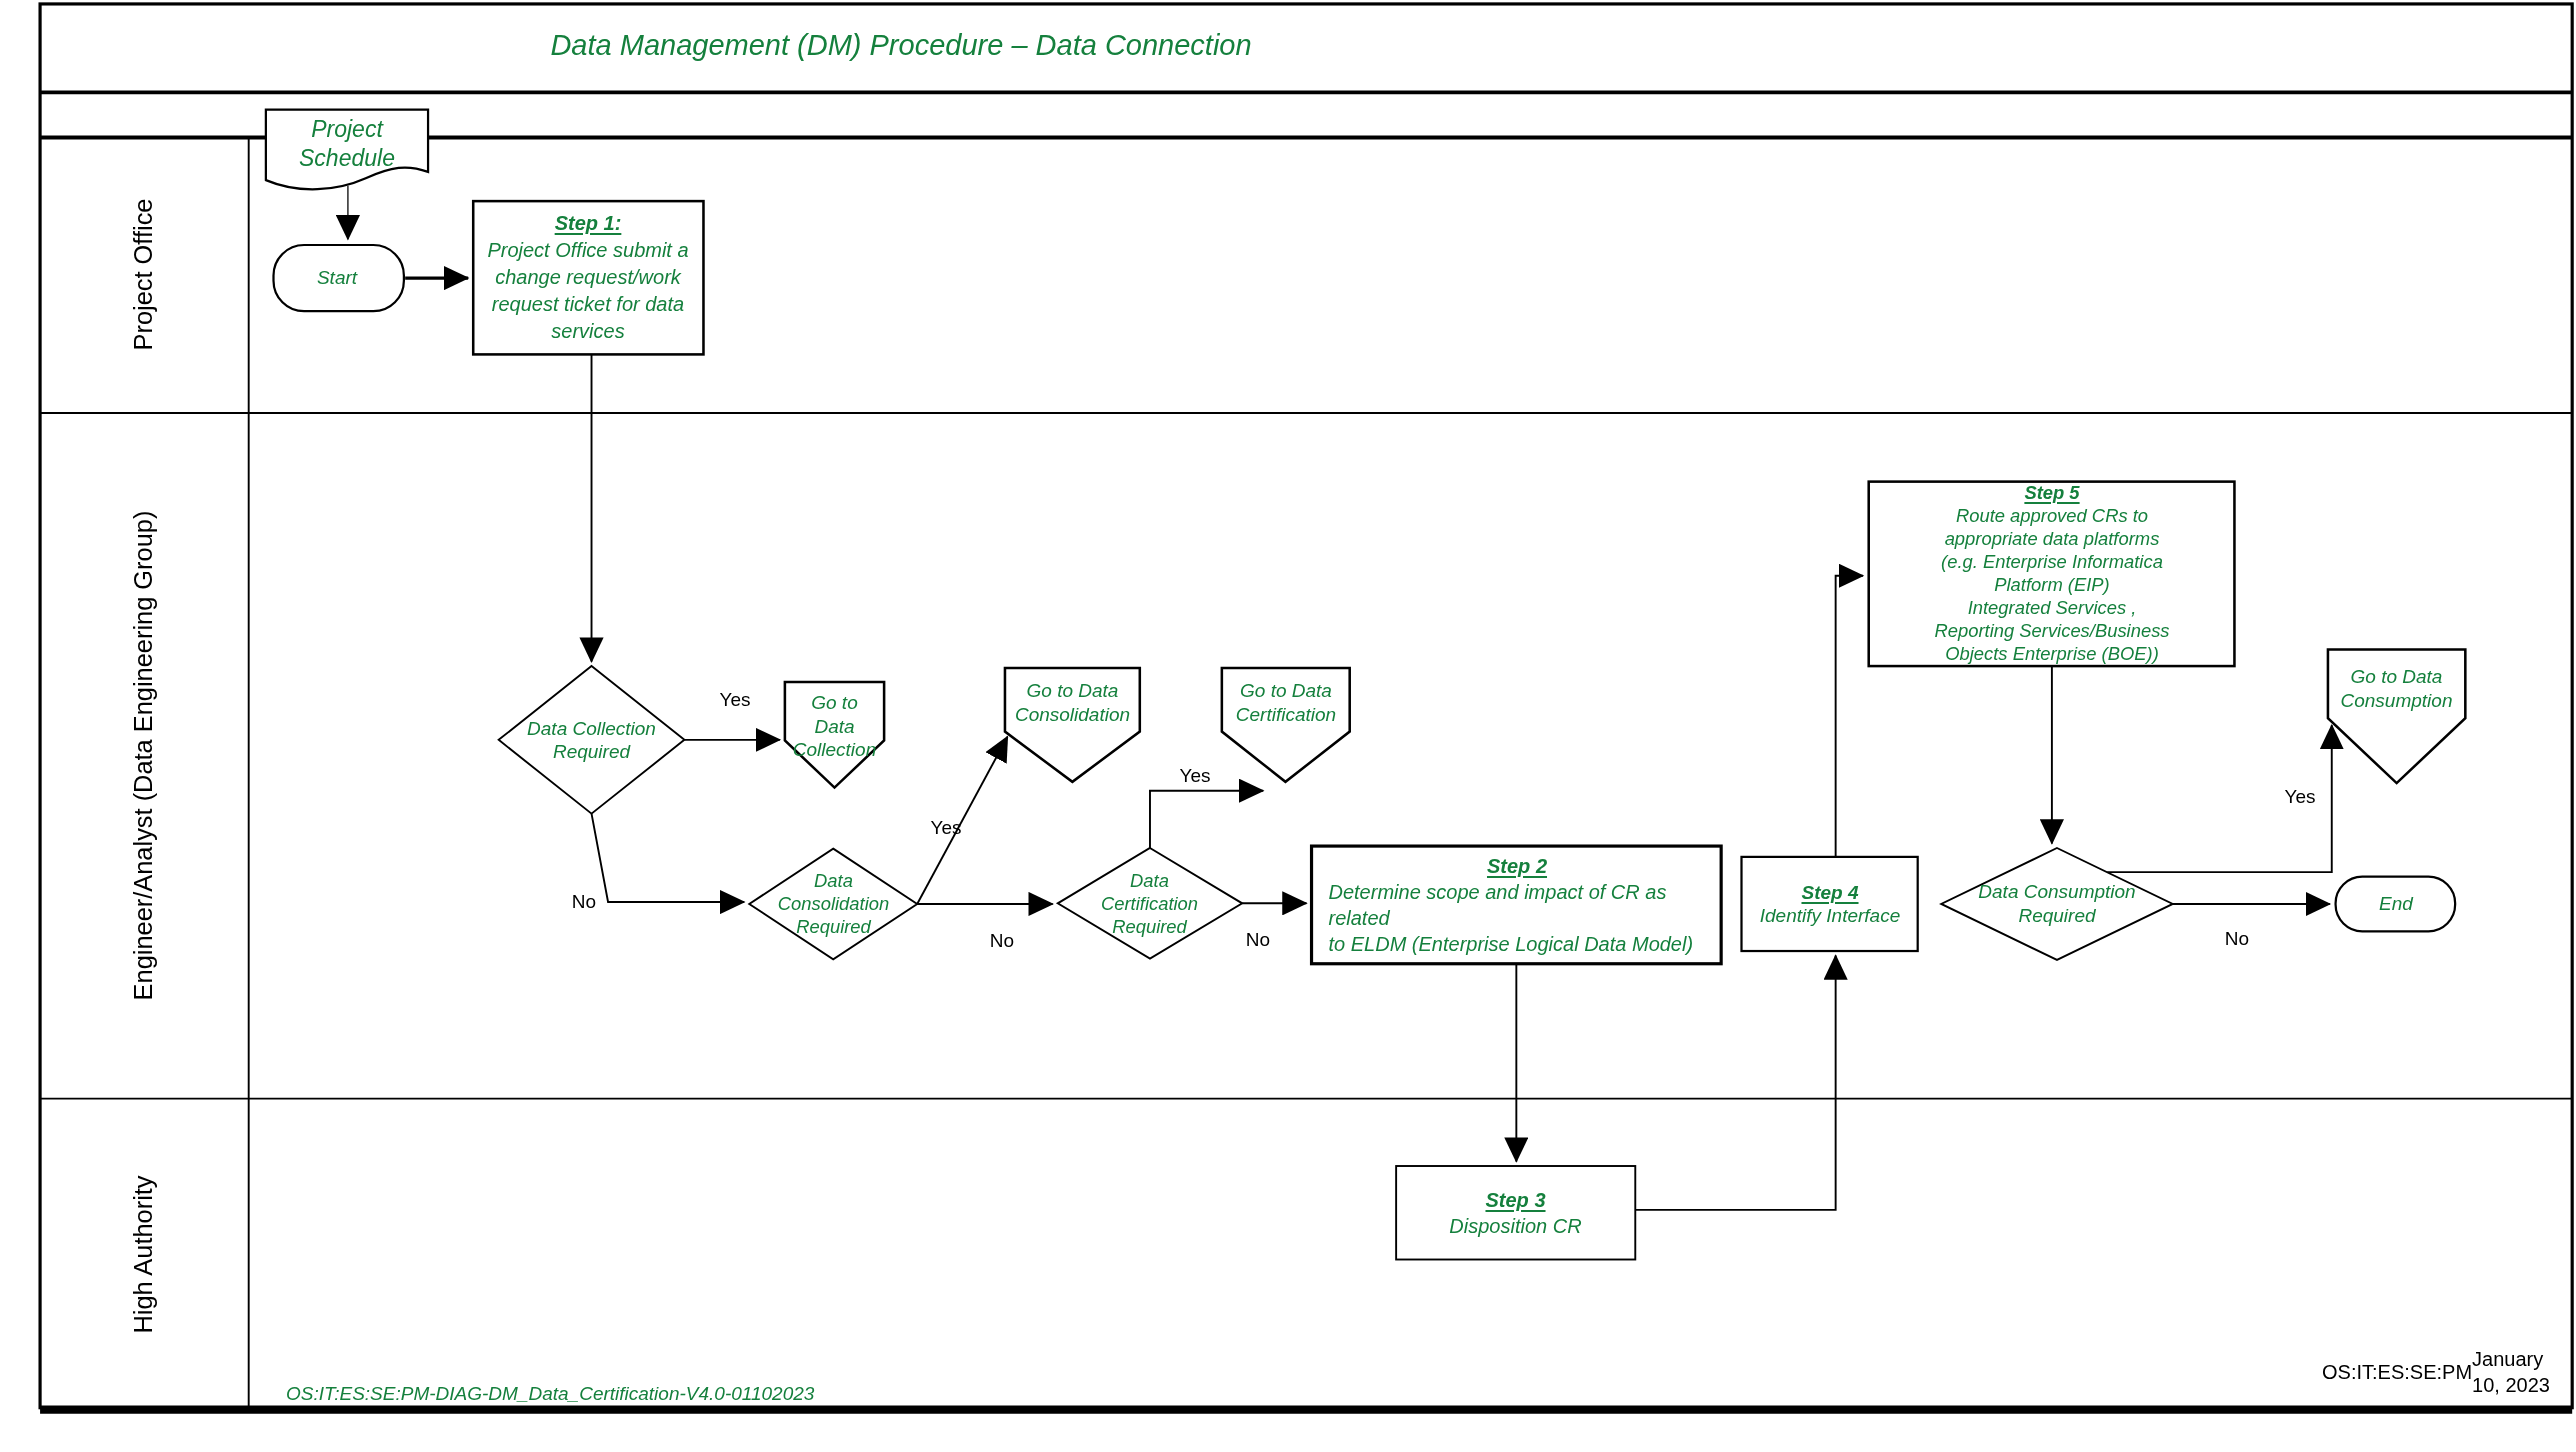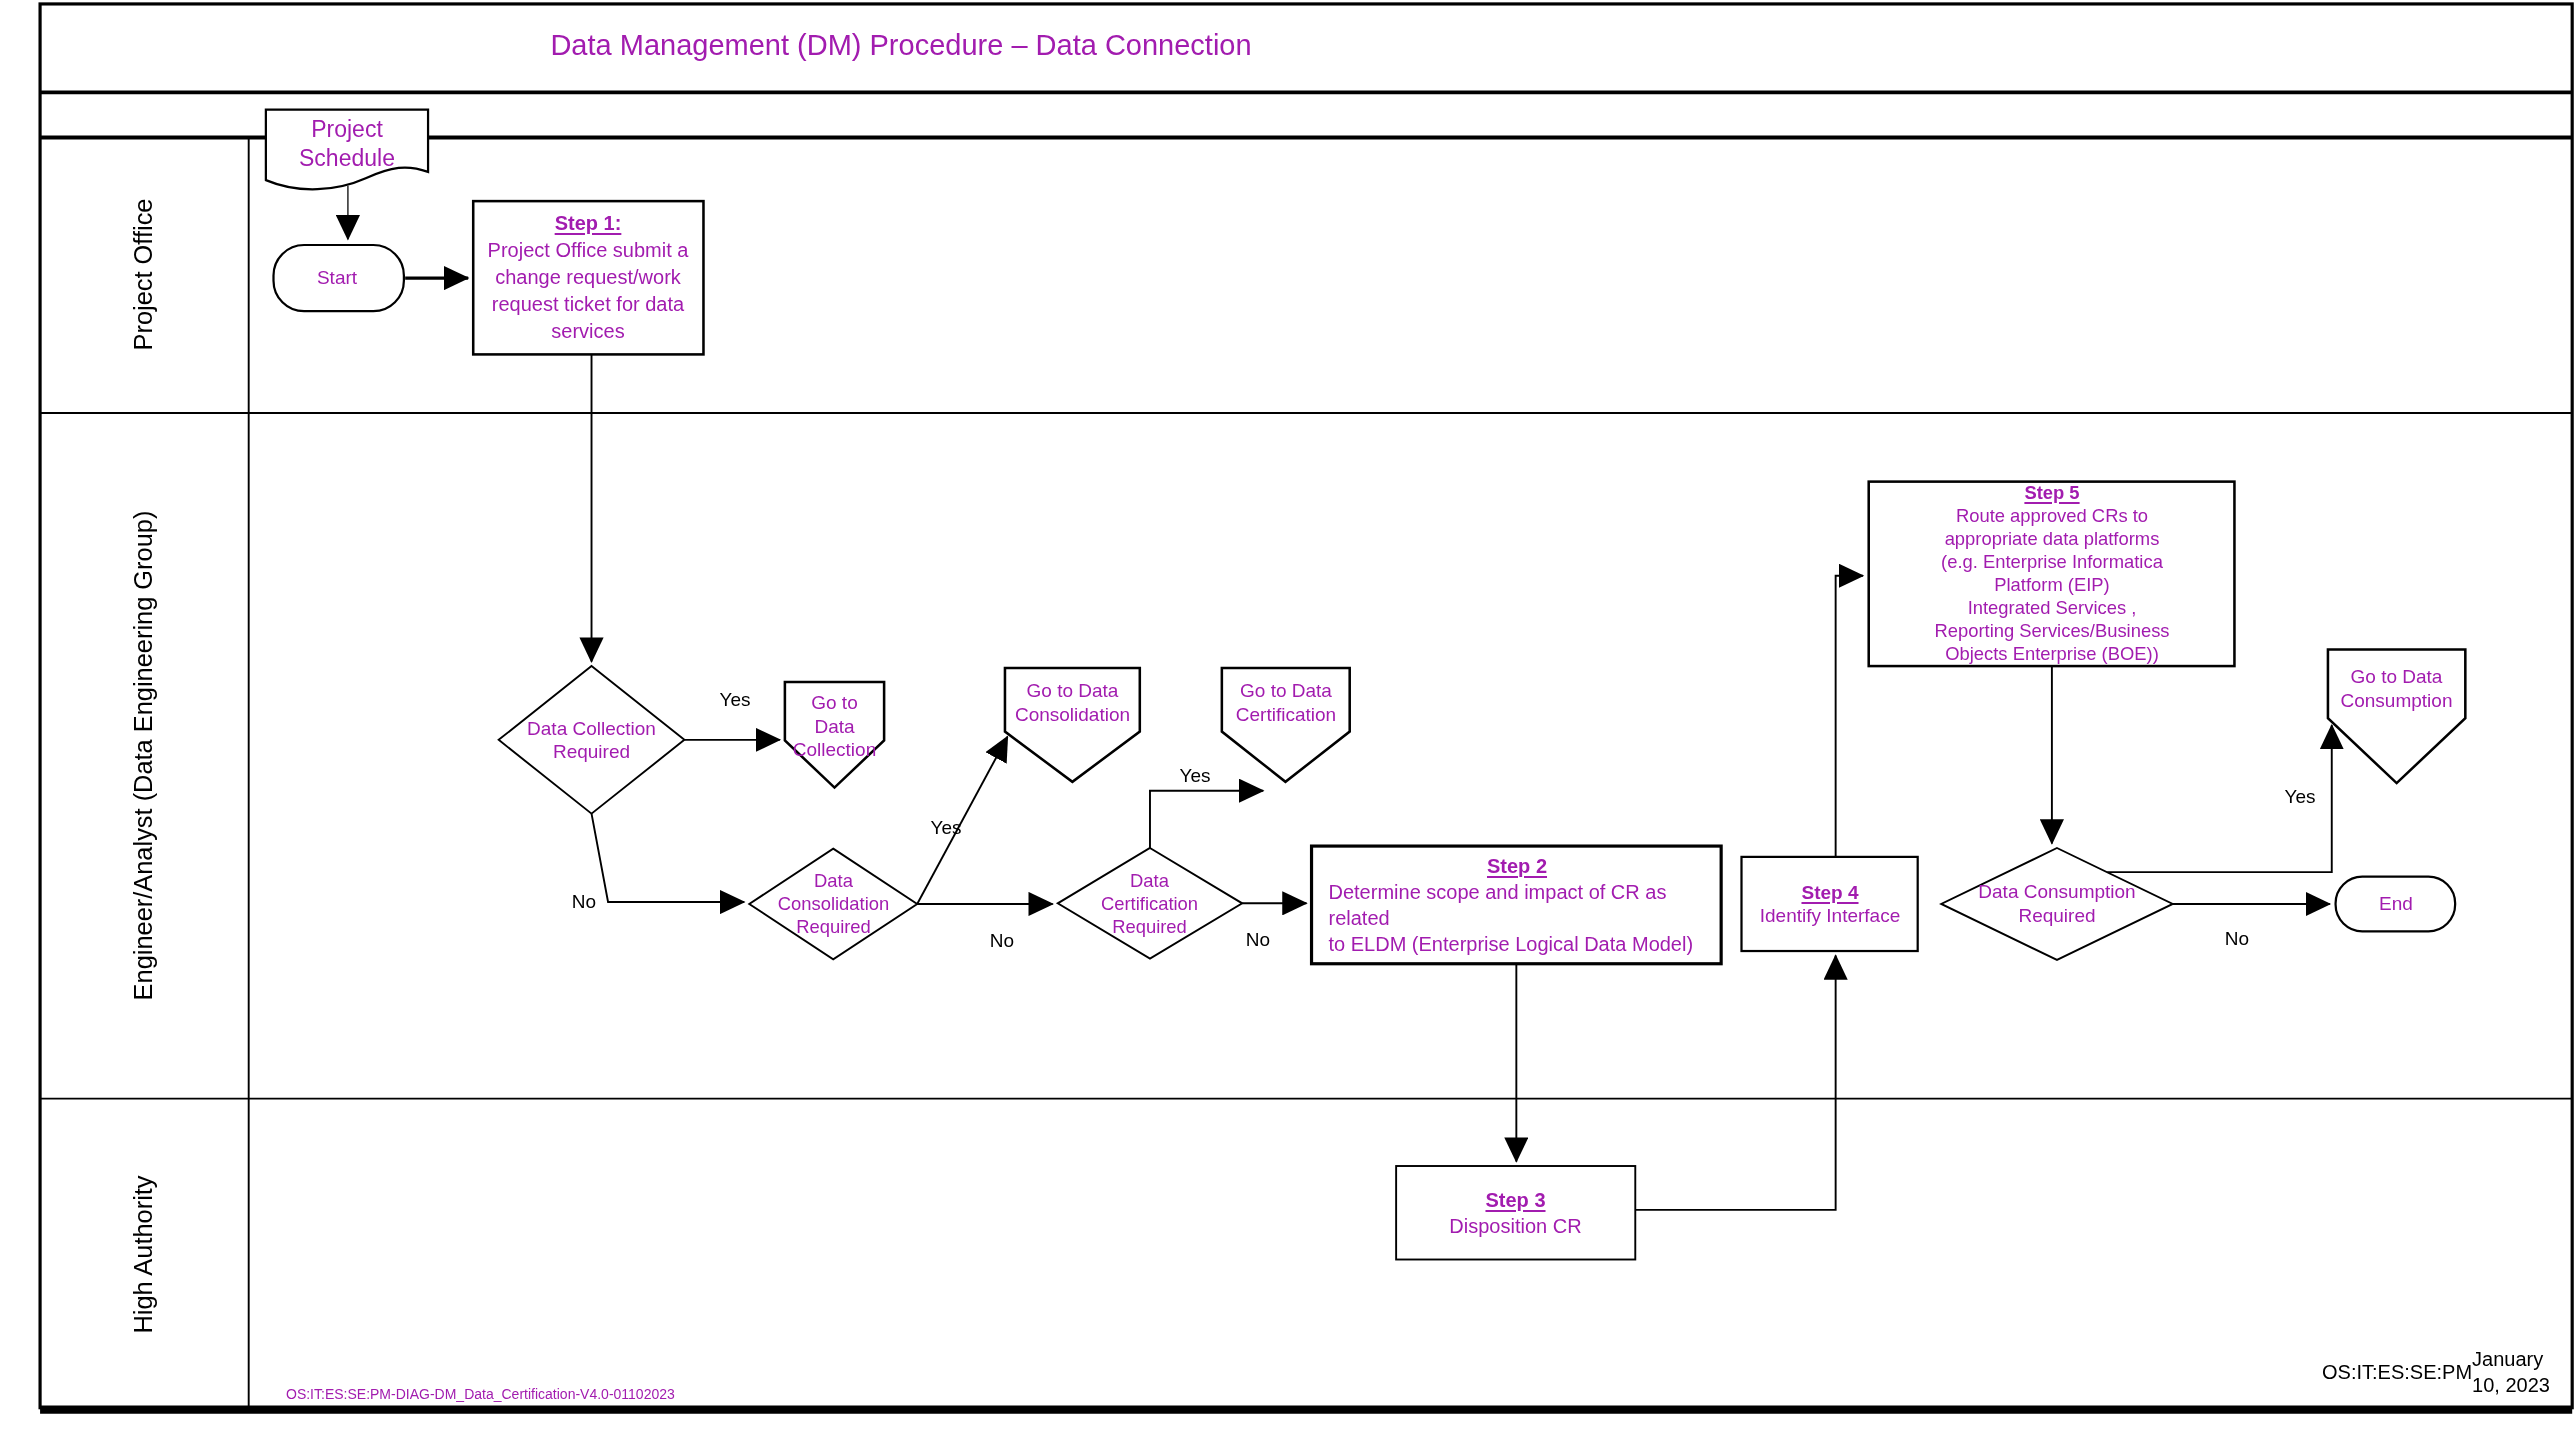--- a/index.html
+++ b/index.html
@@ -1,33 +1,33 @@
 <!DOCTYPE html>
 <html style="font-size:10.2px"><head>
 <meta charset="utf-8">
 <style>
   html,body{margin:0;padding:0;background:#fff;}
   #page{position:relative;width:2576px;height:1453px;background:#ffffff;
         font-family:"Liberation Sans",sans-serif;color:#000;overflow:hidden;}
   #drawing{position:absolute;left:0;top:0;}
   .txt{position:absolute;display:flex;align-items:center;justify-content:center;
-       text-align:center;white-space:pre-line;color:#a21caf;}
+       text-align:center;white-space:pre-line;color:#15803d;font-style:italic;}
   .col{flex-direction:column;}
   .step-title{font-weight:bold;text-decoration:underline;
               text-decoration-thickness:1.9px;text-underline-offset:3.2px;}
   .left-body{text-align:left;align-self:stretch;padding-left:16.5px;}
   .lane-label{position:absolute;display:flex;align-items:center;justify-content:center;
               font-size:25.4px;transform:rotate(-90deg);white-space:nowrap;}
   .f46{font-size:29px;}
   .f36{font-size:23px;line-height:29px;}
   .f31{font-size:20px;line-height:27px;}
   .f31b{font-size:20px;line-height:26px;}
   .f30{font-size:19px;line-height:23.5px;}
   .f29{font-size:18.4px;line-height:23px;}
-  .f28{font-size:14px;}
+  .f28{font-size:19px;}
   .edge-label{position:absolute;width:64px;height:28px;display:flex;
               align-items:center;justify-content:center;font-size:19px;}
   .footer-right{position:absolute;left:2322px;top:1345px;width:233px;height:53px;
                 display:flex;flex-direction:row;align-items:center;justify-content:center;
                 font-size:20px;line-height:26px;}
 </style>
 </head>
 <body>
 
 <div id="page">

